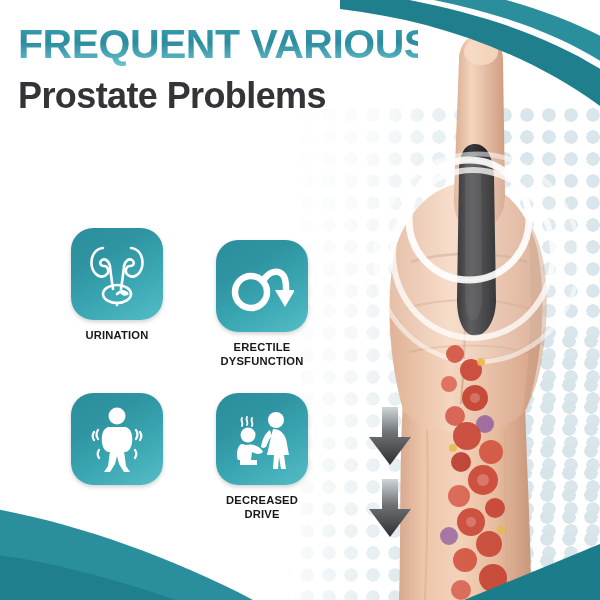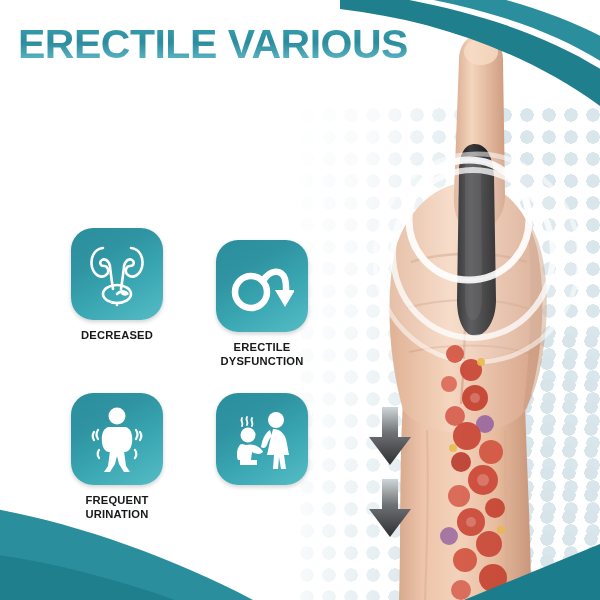--- a/index.html
+++ b/index.html
@@ -225,41 +225,42 @@
 
   <svg class="swoosh" id="swoosh-bl" viewBox="0 0 260 120">
     <path d="M-10 28 C80 44 180 80 268 128 L268 150 L-10 150 Z" fill="#2b8e9c"></path>
     <path d="M-10 74 C70 84 170 114 250 150 L-10 150 Z" fill="#1f7f8d"></path>
   </svg>
 
   <svg id="wedge-br" viewBox="0 0 160 70">
     <path d="M24 70 L160 14 L160 70 Z" fill="#1b7d8b"></path>
   </svg>
 
-  <div id="headline">ERECTILE VARIOUS</div>
+  <div id="headline">FREQUENT VARIOUS</div>
+  <div id="subhead">Prostate Problems</div>
 
 
   <div id="cards">
 
     <div class="card-cell" id="cell-0">
       <div class="tile">
         <svg width="62" height="66" viewBox="0 0 62 66">
           <g fill="none" stroke="#ffffff" stroke-width="2.6" stroke-linecap="round" stroke-linejoin="round">
             <path d="M17 7 C8 8 4 17 6 26 C8 34 15 38 20 34 C24 31 22 25 18 25 C14 25 13 21 16 19 C19 17 23 20 24 25"></path>
             <path d="M45 7 C54 8 58 17 56 26 C54 34 47 38 42 34 C38 31 40 25 44 25 C48 25 49 21 46 19 C43 17 39 20 38 25"></path>
             <path d="M24 26 C25 34 26 42 27 48"></path>
             <path d="M38 26 C37 34 36 42 35 48"></path>
             <ellipse cx="31" cy="53" rx="14" ry="9"></ellipse>
             <path d="M31 53 C34 50 38 50 41 52"></path>
             <path d="M31 62 L31 64"></path>
           </g>
           <path d="M33 50 C37 49 41 50 43 53 C40 56 35 55 33 50 Z" fill="#ffffff"></path>
         </svg>
       </div>
-      <div class="card-label">DECREASED</div>
+      <div class="card-label">URINATION</div>
     </div>
 
     <div class="card-cell" id="cell-1">
       <div class="tile">
         <svg width="64" height="58" viewBox="0 0 64 58">
           <g fill="none" stroke="#ffffff" stroke-width="6.5" stroke-linecap="round">
             <circle cx="21" cy="35" r="16"></circle>
             <path d="M33 24 C40 12 52 12 55 22 C57 30 56 36 55 41"></path>
           </g>
           <path d="M55 50 L45 33 L65 33 Z" fill="#ffffff"></path>
@@ -282,22 +283,20 @@
           <g stroke="#ffffff" stroke-width="2.2" stroke-linecap="round" fill="none">
             <path d="M12 24 C10 27 10 30 12 33"></path>
             <path d="M8 26 C6 29 6 31 8 34"></path>
             <path d="M50 24 C52 27 52 30 50 33"></path>
             <path d="M54 26 C56 29 56 31 54 34"></path>
             <path d="M13 44 C11 47 11 49 13 52"></path>
             <path d="M49 44 C51 47 51 49 49 52"></path>
           </g>
         </svg>
       </div>
-      <div class="card-label" style="white-space:pre-line">FREQUENT
-URINATION</div>
     </div>
 
     <div class="card-cell" id="cell-3">
       <div class="tile">
         <svg width="66" height="64" viewBox="0 0 66 64">
           <g fill="#ffffff">
 
             <circle cx="19" cy="28" r="7.5"></circle>
             <path d="M12 37 C8 40 7 47 9 53 L12 53 C12 48 14 44 17 42 Z"></path>
             <path d="M17 38 C24 36 32 40 34 45 C31 48 26 47 23 45 L22 53 L28 53 L28 58
@@ -308,16 +307,18 @@
             <path d="M44 22 C52 22 57 28 58 37 L60 48 L38 48 L41 34 Z"></path>
             <path d="M45 48 L44 62 L49 62 L50 50 L52 62 L57 62 L55 48 Z"></path>
           </g>
           <g stroke="#ffffff" stroke-width="1.9" stroke-linecap="round" fill="none">
             <path d="M13 11 C11 14 15 16 13 19"></path>
             <path d="M18 10 C16 13 20 15 18 18"></path>
             <path d="M23 11 C21 14 25 16 23 19"></path>
           </g>
         </svg>
       </div>
+      <div class="card-label" style="white-space:pre-line">DECREASED
+DRIVE</div>
     </div>
 
   </div>
 </div>
 
 </body></html>

